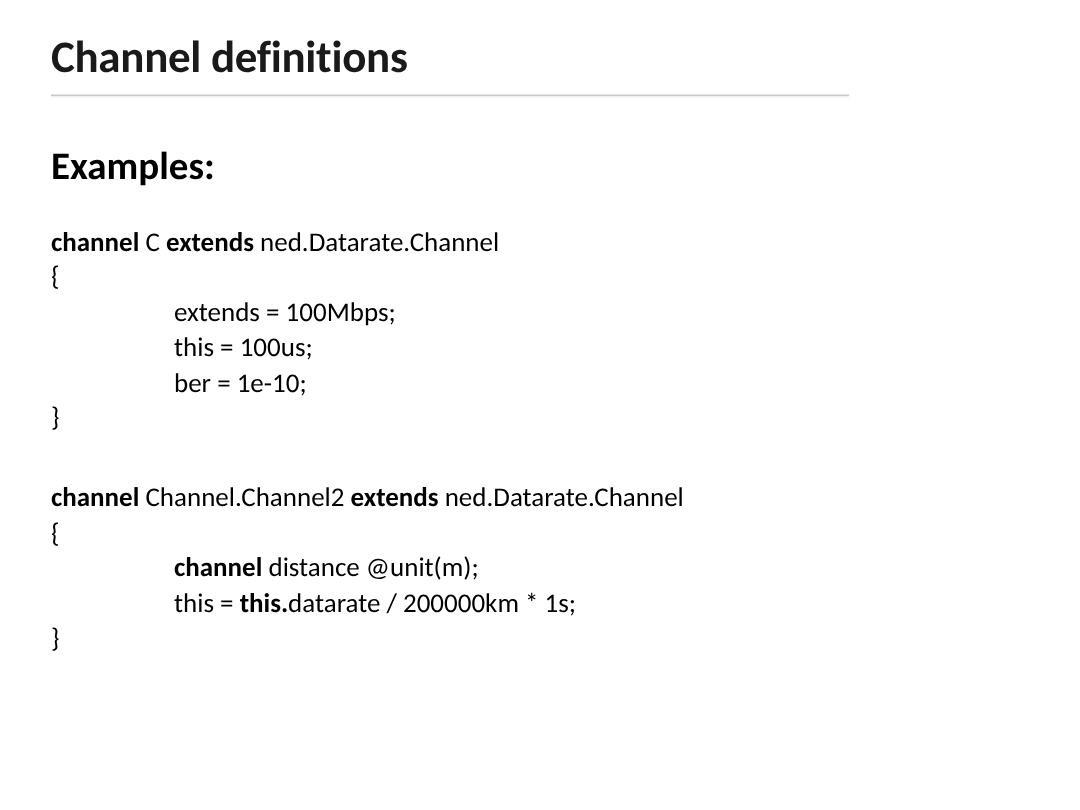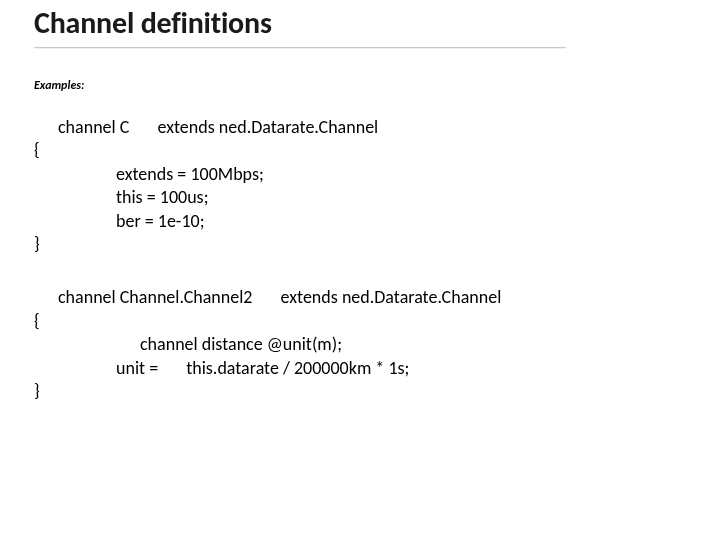--- a/index.html
+++ b/index.html
@@ -9,56 +9,54 @@
     height: 540px;
     background: #ffffff;
     font-family: "Segoe UI", "Candara", "Calibri", Arial, sans-serif;
     color: #000;
     overflow: hidden;
   }
   .slide {
     box-sizing: border-box;
     width: 600px;
     height: 540px;
-    padding: 4px 34px 30px 34px;
+    padding: 20px 34px 30px 34px;
     position: relative;
   }
   .title {
     font-size: 30px;
     font-weight: 700;
     color: #1a1a1a;
     margin: 0 0 6px 0;
     letter-spacing: -0.2px;
   }
   .title-rule {
     border: none;
     border-top: 1px solid #c8c8c8;
     margin: 0 0 30px 0;
     box-shadow: 0 1px 0 rgba(0,0,0,0.06);
   }
   .subhead {
-    font-size: 12px;
+    font-size: 26px;
     font-weight: 700;
     margin: 0 0 24px 0;
-    font-style: italic;
   }
   .codeblock {
     font-size: 18px;
     line-height: 1.3;
     margin-bottom: 30px;
   }
   .codeblock .line {
     white-space: pre;
   }
   .indent {
     padding-left: 82px;
   }
   .kw {
-    font-weight: 400;
-    margin-left: 24px;
+    font-weight: 700;
   }
 </style>
 </head>
 <body>
 
 <div class="slide">
 
   <h1 class="title">Channel definitions</h1>
   <hr class="title-rule">
 
@@ -70,17 +68,17 @@
     <div class="line indent">extends = 100Mbps;</div>
     <div class="line indent">this = 100us;</div>
     <div class="line indent">ber = 1e-10;</div>
     <div class="line">}</div>
   </div>
 
   <div class="codeblock">
     <div class="line"><span class="kw">channel</span><span> Channel.Channel2 </span><span class="kw">extends</span><span> ned.Datarate.Channel</span></div>
     <div class="line">{</div>
     <div class="line indent"><span class="kw">channel</span><span> distance @unit(m);</span></div>
-    <div class="line indent"><span>unit = </span><span class="kw">this.</span><span>datarate / 200000km * 1s;</span></div>
+    <div class="line indent"><span>this = </span><span class="kw">this.</span><span>datarate / 200000km * 1s;</span></div>
     <div class="line">}</div>
   </div>
 
 </div>
 
 </body></html>

